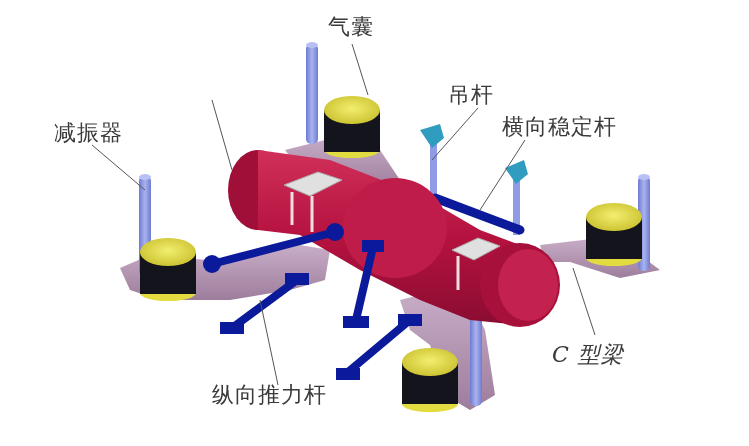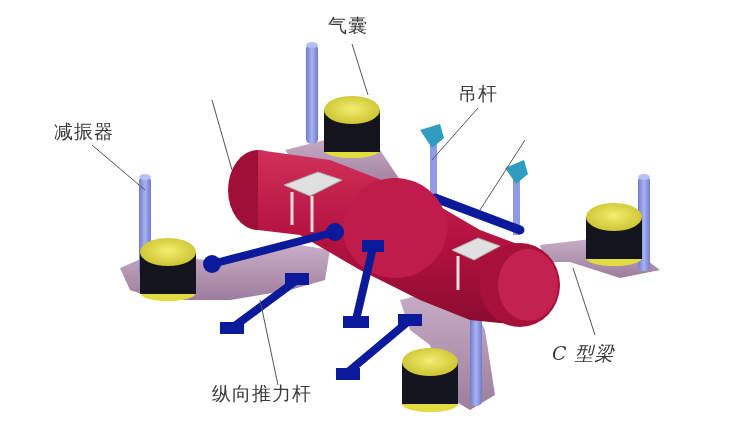--- a/index.html
+++ b/index.html
@@ -1,20 +1,20 @@
 <!DOCTYPE html>
 <html><head>
   <meta charset="utf-8">
   <style>
     html, body { margin: 0; padding: 0; background: #ffffff; }
     body { width: 749px; height: 446px; overflow: hidden; position: relative;
            font-family: "DejaVu Serif", "Liberation Serif", serif; }
     #stage { position: absolute; left: 0; top: 0; width: 749px; height: 446px; }
     svg.art { position: absolute; left: 0; top: 0; }
-    .label { position: absolute; font-size: 19px; color: #3a3a3a; white-space: nowrap;
+    .label { position: absolute; font-size: 22px; color: #3a3a3a; white-space: nowrap;
              letter-spacing: 1px; line-height: 1; }
   </style>
 </head>
 <body>
 
 <div id="stage">
 
   <svg class="art" width="749" height="446" viewBox="0 0 749 446">
     <defs>
       <linearGradient id="axleGrad" x1="0" y1="0" x2="0" y2="1">
@@ -145,17 +145,18 @@
       <line x1="92" y1="145" x2="145" y2="190"></line>
       <line x1="478" y1="108" x2="432" y2="160"></line>
       <line x1="525" y1="140" x2="480" y2="210"></line>
       <line x1="260" y1="300" x2="278" y2="385"></line>
       <line x1="573" y1="268" x2="595" y2="335"></line>
     </g>
   </svg>
 
   <div class="label" style="left:328px; top:16px;">气囊</div>
   <div class="label" style="left:54px; top:122px;">减振器</div>
-  <div class="label" style="left:458px; top:84px;">吊杆</div>
+  <div class="label" style="left:448px; top:84px;">吊杆</div>
+  <div class="label" style="left:502px; top:116px;">横向稳定杆</div>
   <div class="label" style="left:212px; top:384px;font-family:Liberation Serif, serif;">纵向推力杆</div>
   <div class="label" style="left:552px; top:344px;font-style:italic;">C 型梁</div>
 
 </div>
 
 </body></html>

